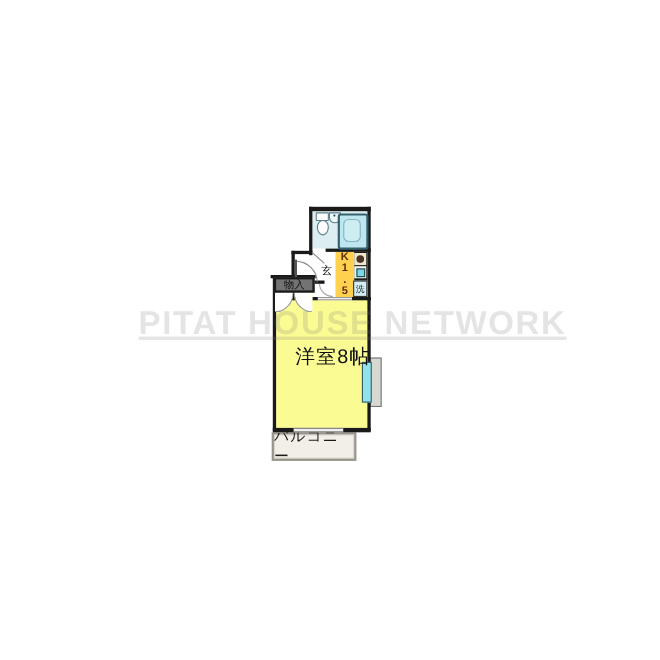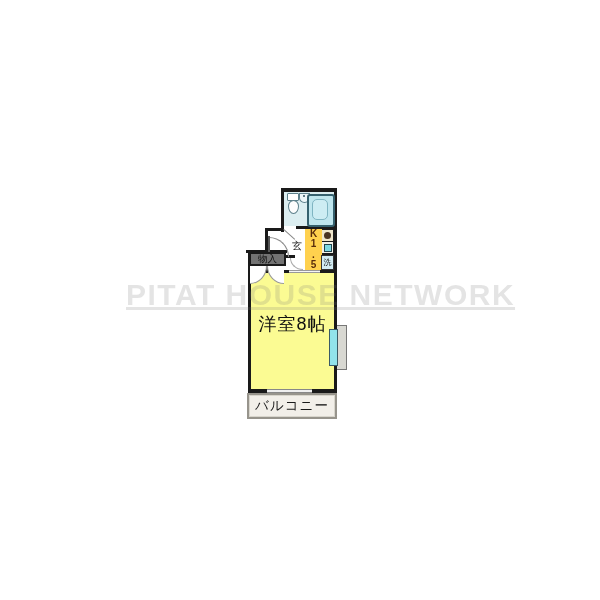--- a/index.html
+++ b/index.html
@@ -39,28 +39,28 @@
   .genkan-lbl{left:292px;top:239px;font-size:10px;}
   .bathdoor{left:284px;top:229px;width:15px;height:0;border-top:1.5px solid #888;transform:rotate(42deg);transform-origin:left top;z-index:5;}
   
   .closet-box{left:249px;top:252px;width:37px;height:14px;background:#737373;border:2px solid var(--wall,#1a1a1a);z-index:5;display:flex;align-items:center;justify-content:center;font-size:9.5px;color:#111;}
   .closet-arc-l{left:250px;top:266px;width:17px;height:18px;background:#fff;border-right:1px solid #999;border-bottom:1px solid #999;border-bottom-right-radius:100%;z-index:4;}
   .closet-arc-r{left:267px;top:266px;width:17px;height:18px;background:#fff;border-left:1px solid #999;border-bottom:1px solid #999;border-bottom-left-radius:100%;z-index:4;}
   .hall-arc{left:290px;top:258px;width:13px;height:12px;border-left:1px solid #aaa;border-bottom:1px solid #aaa;border-bottom-left-radius:100%;z-index:4;}
   
   .room-floor{left:251px;top:270px;width:83px;height:119px;background:var(--room-yellow,#fbfb93);}
   .room-patch{left:251px;top:266px;width:33px;height:5px;background:var(--room-yellow,#fbfb93);}
-  .room-lbl{left:251px;top:312px;width:83px;text-align:center;font-size:18px;font-weight:500;letter-spacing:1px;}
+  .room-lbl{left:261px;top:312px;width:83px;text-align:center;font-size:18px;font-weight:500;letter-spacing:1px;}
   .slide-top{left:289px;top:270px;width:31px;height:3px;background:#f6f6f6;border-top:1px solid #999;border-bottom:1px solid #999;z-index:4;}
   
   .bay-frame{left:336px;top:325px;width:11px;height:45px;background:#d8d8d2;border:1.5px solid #777;z-index:2;}
   .bay-pane{left:329px;top:329px;width:9px;height:37px;background:var(--window-cyan,#91e3eb);border:1.5px solid #3a5a66;z-index:4;}
   
   .slide-bottom{left:267px;top:389px;width:45px;height:4px;background:#efefef;border-top:1.5px solid #888;border-bottom:1.5px solid #888;z-index:4;}
-  .balcony{left:247px;top:393px;width:90px;height:26px;background:var(--balcony-bg,#f2efe9);border:2px solid #97948c;box-shadow:inset 0 0 0 1px #d8d5cc;z-index:2;display:flex;align-items:center;justify-content:center;font-size:13.5px;color:#1a1a1a;letter-spacing:1px;}
+  .balcony{left:247px;top:393px;width:77px;height:26px;background:var(--balcony-bg,#f2efe9);border:2px solid #97948c;box-shadow:inset 0 0 0 1px #d8d5cc;z-index:2;display:flex;align-items:center;justify-content:center;font-size:13.5px;color:#1a1a1a;letter-spacing:1px;}
 </style>
 </head>
 <body>
 
 <div class="stage">
 
   <div class="watermark">PITAT HOUSE NETWORK</div>
 
   <div class="floor abs bath-floor"></div>
   <div class="wall" style="left:281px;top:188px;width:56px;height:4px;"></div>

